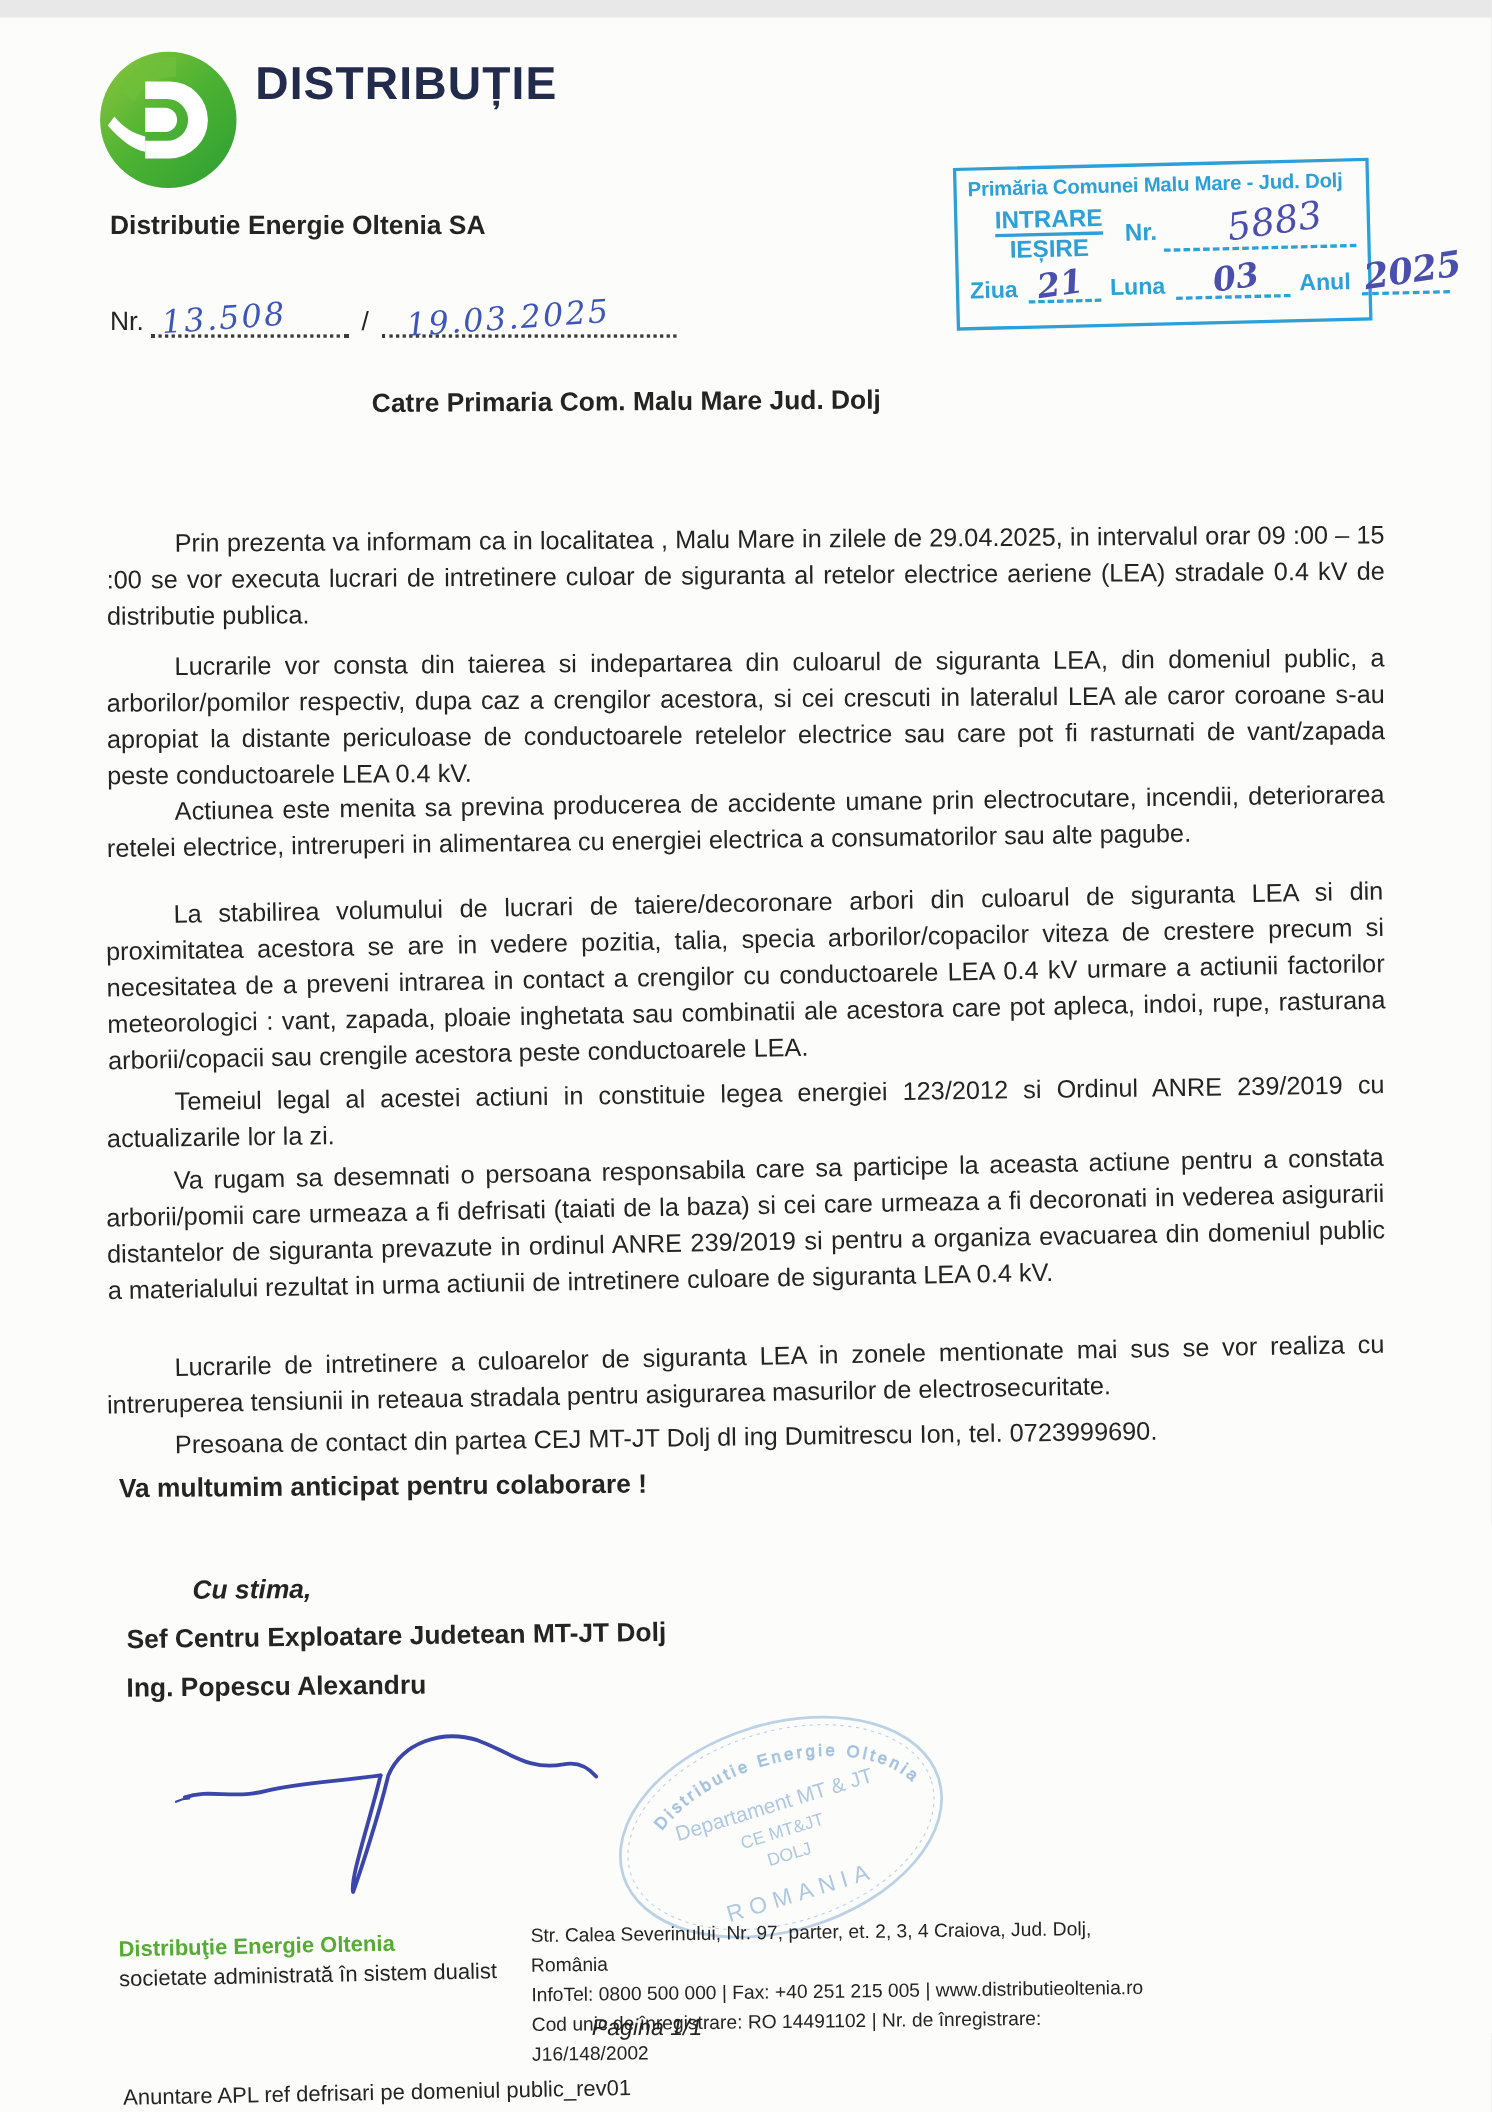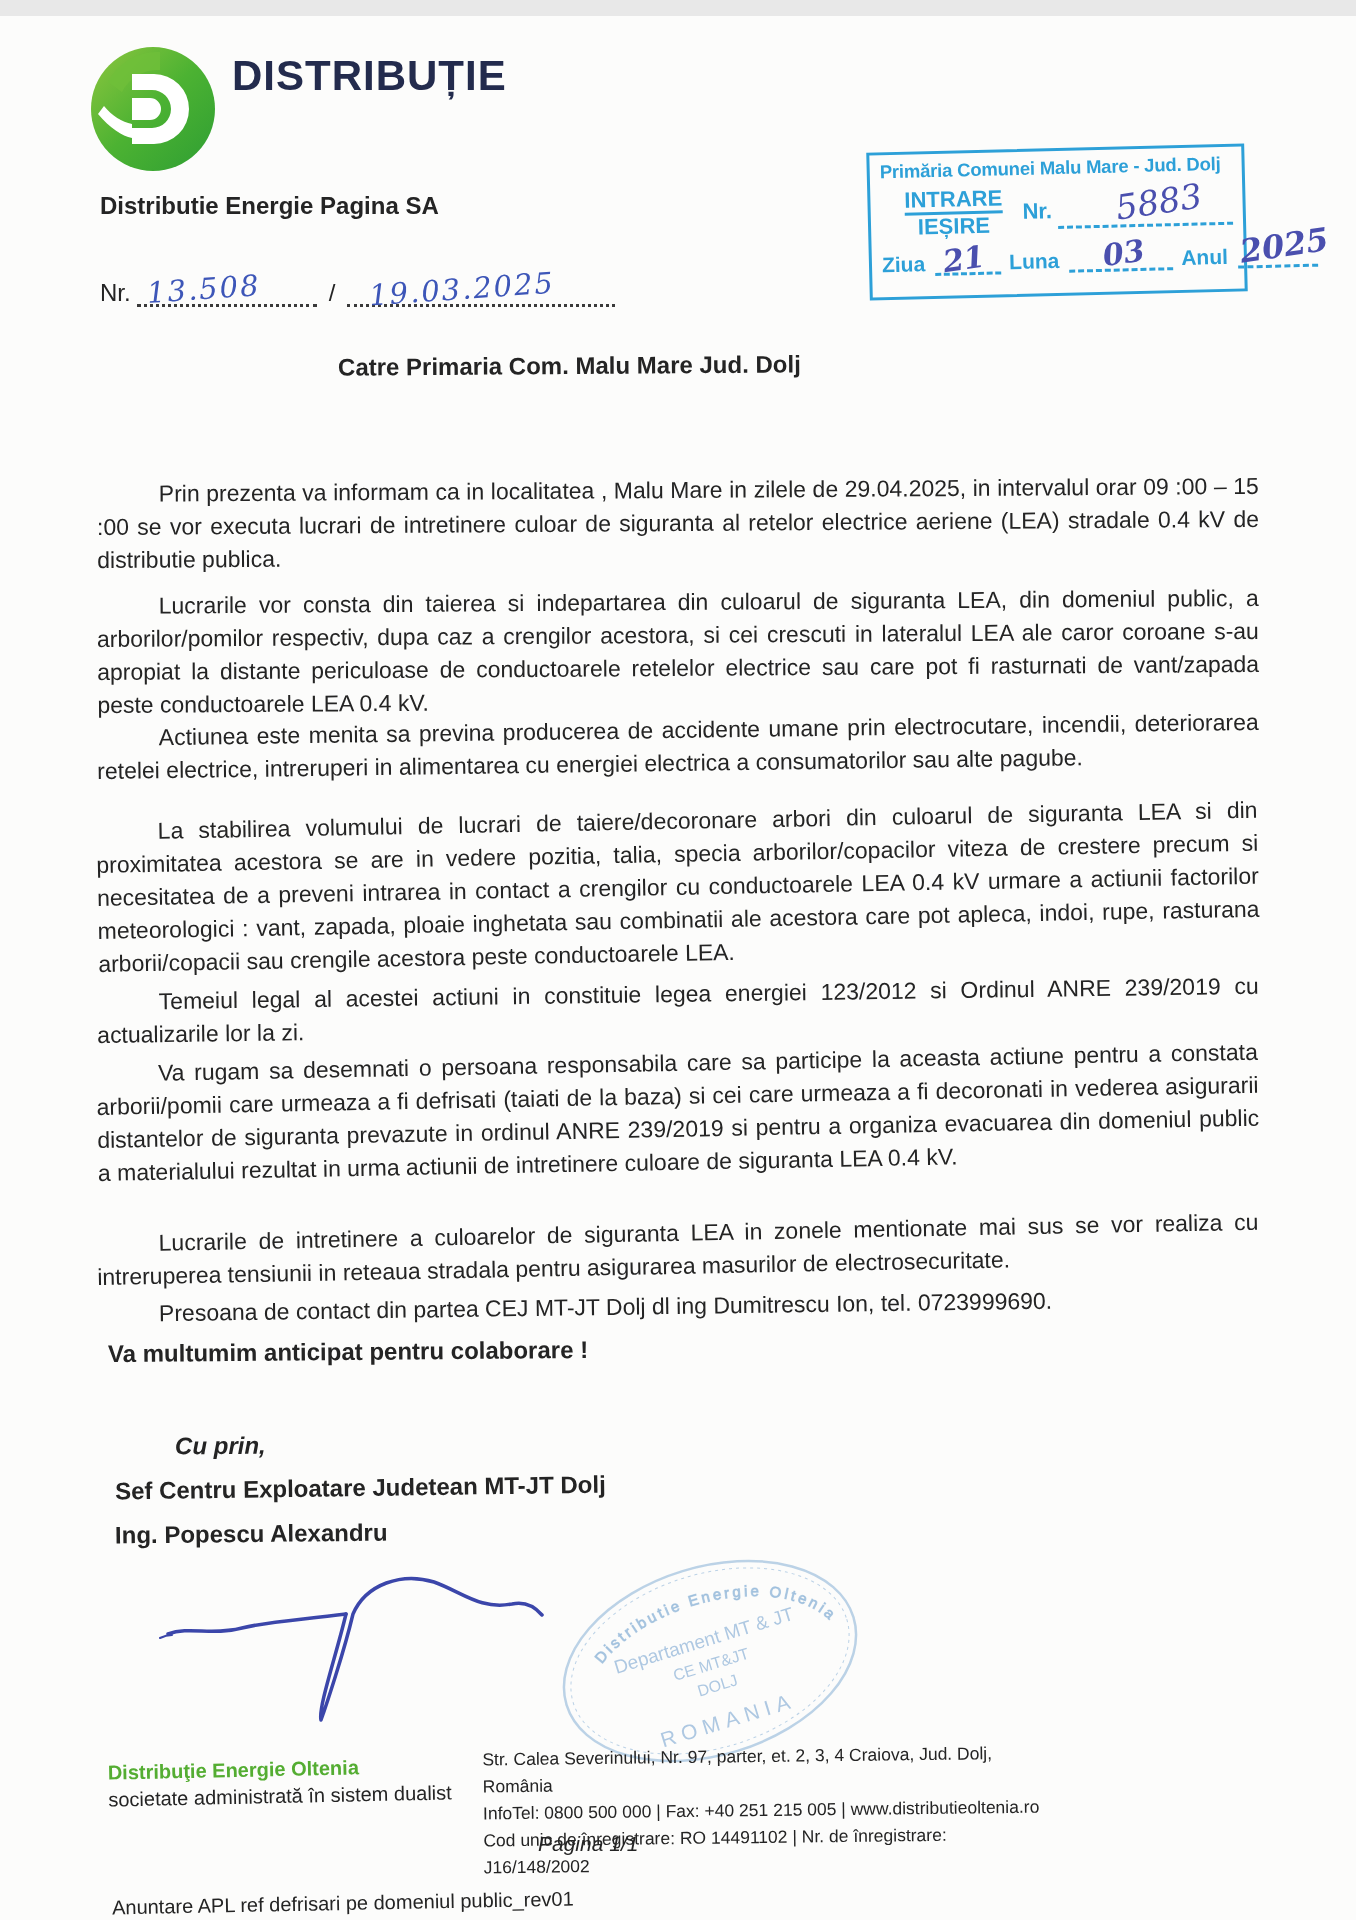--- a/index.html
+++ b/index.html
@@ -82,21 +82,21 @@
       <path d="M20 38 A 55 55 0 0 1 72 8 L 72 26 A 40 40 0 0 0 34 48 Z" fill="#6fbf39" opacity="0.8"></path>
       <path fill-rule="evenodd" fill="#ffffff" d="M44 30 L66 30 A35 35 0 0 1 66 100 L44 100 L44 84 L64 84 A19 19 0 0 0 64 46 L44 46 Z
            M44 54 L62 54 A11 11 0 0 1 62 76 L44 76 Z"></path>
       <path d="M10 70 C 22 84 34 92 44 94 L44 80 C 34 78 24 72 16 62 Z" fill="#ffffff"></path>
     </svg>
     <div class="logo-word">
       <div>DISTRIBUȚIE</div>
     </div>
   </div>
 
-  <div class="hdr-company">Distributie Energie Pagina SA</div>
+  <div class="hdr-company">Distributie Energie Oltenia SA</div>
   <div class="hdr-nr">
     <span>Nr.</span>
     <span class="leader" style="width:180px;margin-left:6px;">
       <span class="hw" style="font-size:29px;">13.508</span>
     </span>
     <span class="sep">/</span>
     <span class="leader" style="width:268px;">
       <span class="hw" style="font-size:29px;left:22px;">19.03.2025</span>
     </span>
   </div>
@@ -135,21 +135,21 @@
   <p class="para p1 tilt-a">Lucrarile vor consta din taierea si indepartarea din culoarul de siguranta LEA, din domeniul public, a arborilor/pomilor respectiv, dupa caz a crengilor acestora, si cei crescuti in lateralul LEA ale caror coroane s-au apropiat la distante periculoase de conductoarele retelelor electrice sau care pot fi rasturnati de vant/zapada peste conductoarele LEA 0.4 kV.</p>
   <p class="para p2 tilt-b">Actiunea este menita sa previna producerea de accidente umane prin electrocutare, incendii, deteriorarea retelei electrice, intreruperi in alimentarea cu energiei electrica a consumatorilor sau alte pagube.</p>
   <p class="para p3 tilt-c">La stabilirea volumului de lucrari de taiere/decoronare arbori din culoarul de siguranta LEA si din proximitatea acestora se are in vedere pozitia, talia, specia arborilor/copacilor viteza de crestere precum si necesitatea de a preveni intrarea in contact a crengilor cu conductoarele LEA 0.4 kV urmare a actiunii factorilor meteorologici : vant, zapada, ploaie inghetata sau combinatii ale acestora care pot apleca, indoi, rupe, rasturana arborii/copacii sau crengile acestora peste conductoarele LEA.</p>
   <p class="para p4 tilt-b">Temeiul legal al acestei actiuni in constituie legea energiei 123/2012 si Ordinul ANRE 239/2019 cu actualizarile lor la zi.</p>
   <p class="para p5 tilt-c">Va rugam sa desemnati o persoana responsabila care sa participe la aceasta actiune pentru a constata arborii/pomii care urmeaza a fi defrisati (taiati de la baza) si cei care urmeaza a fi decoronati in vederea asigurarii distantelor de siguranta prevazute in ordinul ANRE 239/2019 si pentru a organiza evacuarea din domeniul public a materialului rezultat in urma actiunii de intretinere culoare de siguranta LEA 0.4 kV.</p>
   <p class="para p6 tilt-c">Lucrarile de intretinere a culoarelor de siguranta LEA in zonele mentionate mai sus se vor realiza cu intreruperea tensiunii in reteaua stradala pentru asigurarea masurilor de electrosecuritate.</p>
   <p class="para p7 tilt-b">Presoana de contact din partea CEJ MT-JT Dolj dl ing Dumitrescu Ion, tel. 0723999690.</p>
 
   <div class="closing">Va multumim anticipat pentru colaborare !</div>
 
-  <div class="sal">Cu prin,</div>
+  <div class="sal">Cu stima,</div>
   <div class="sig-title">Sef Centru Exploatare Judetean MT-JT Dolj</div>
   <div class="sig-name">Ing. Popescu Alexandru</div>
 
   <svg class="signature-svg" width="420" height="185">
     <g stroke="#3b46aa" stroke-width="3.5" fill="none" stroke-linecap="round" stroke-linejoin="round">
       <path d="M 18 78 C 40 70 62 80 92 72 C 120 65 150 64 196 58"></path>
       <path d="M 196 58 C 186 100 168 152 171 164 C 176 150 194 96 203 58 C 216 28 252 16 284 26 C 312 36 330 54 362 48 C 376 45 386 52 392 59"></path>
       <path d="M 10 82 C 14 80 18 79 22 79" stroke-width="2"></path>
     </g>
   </svg>

